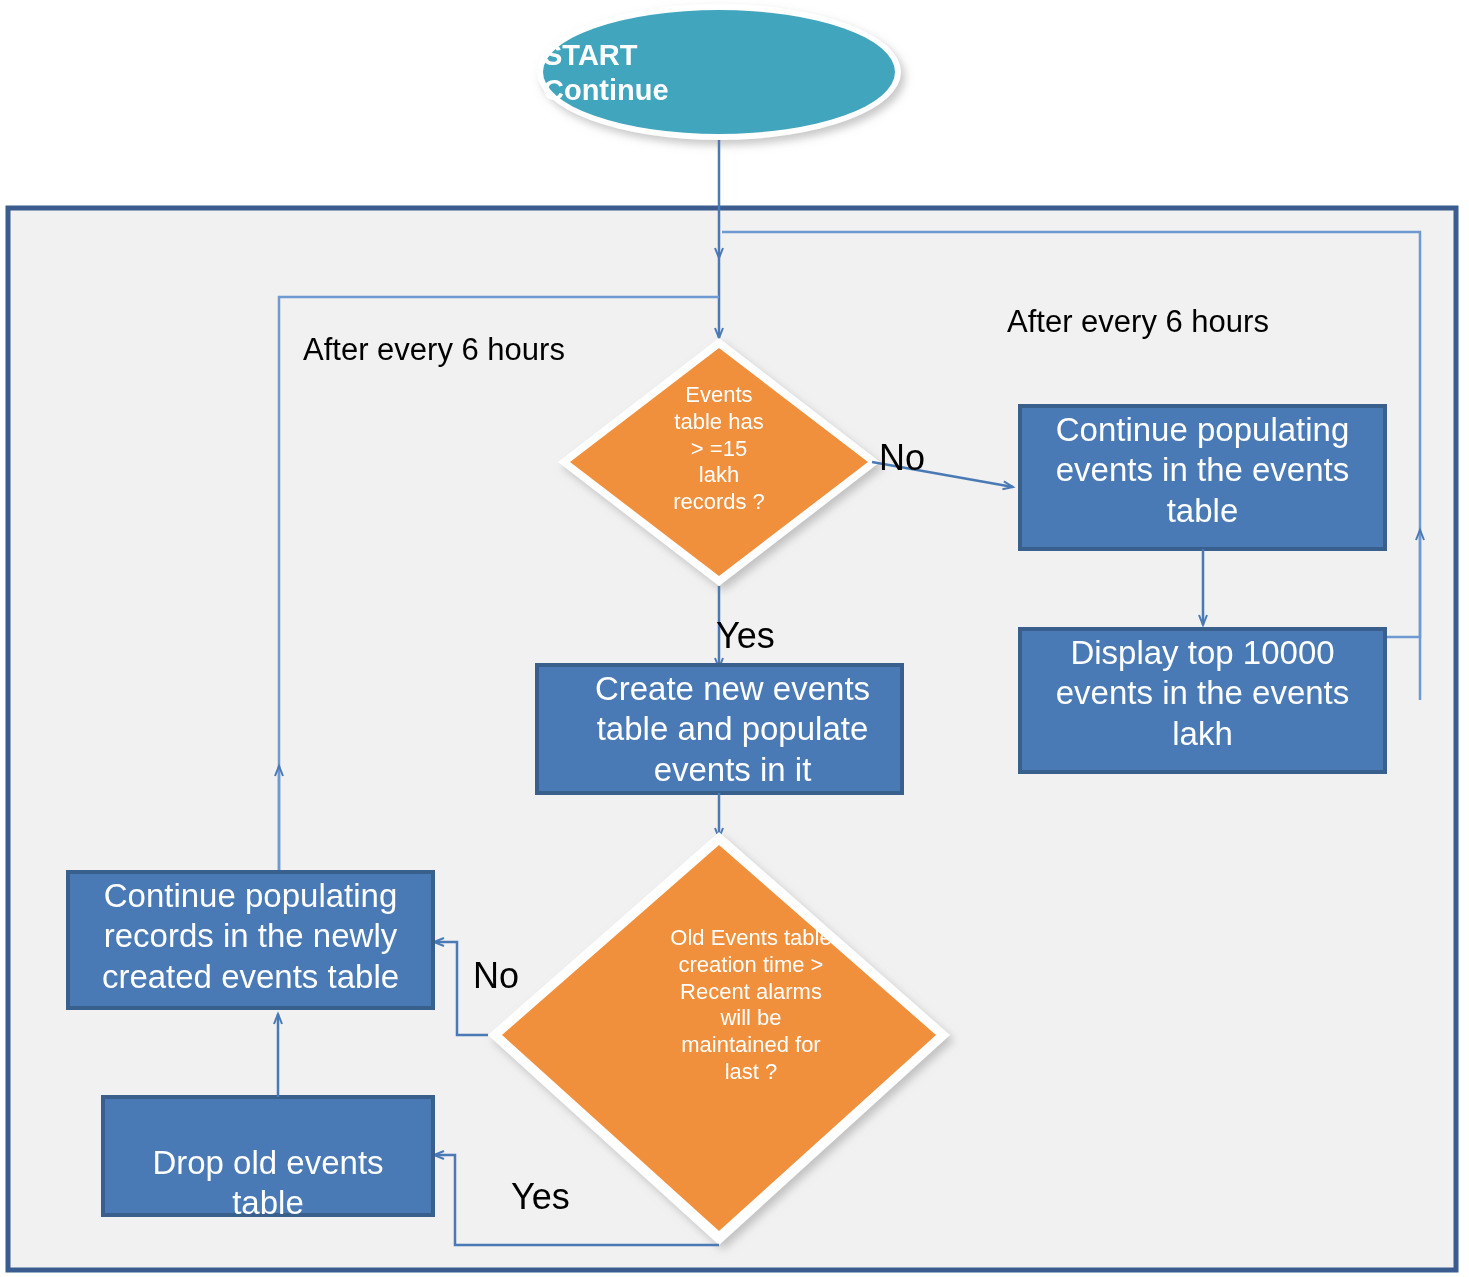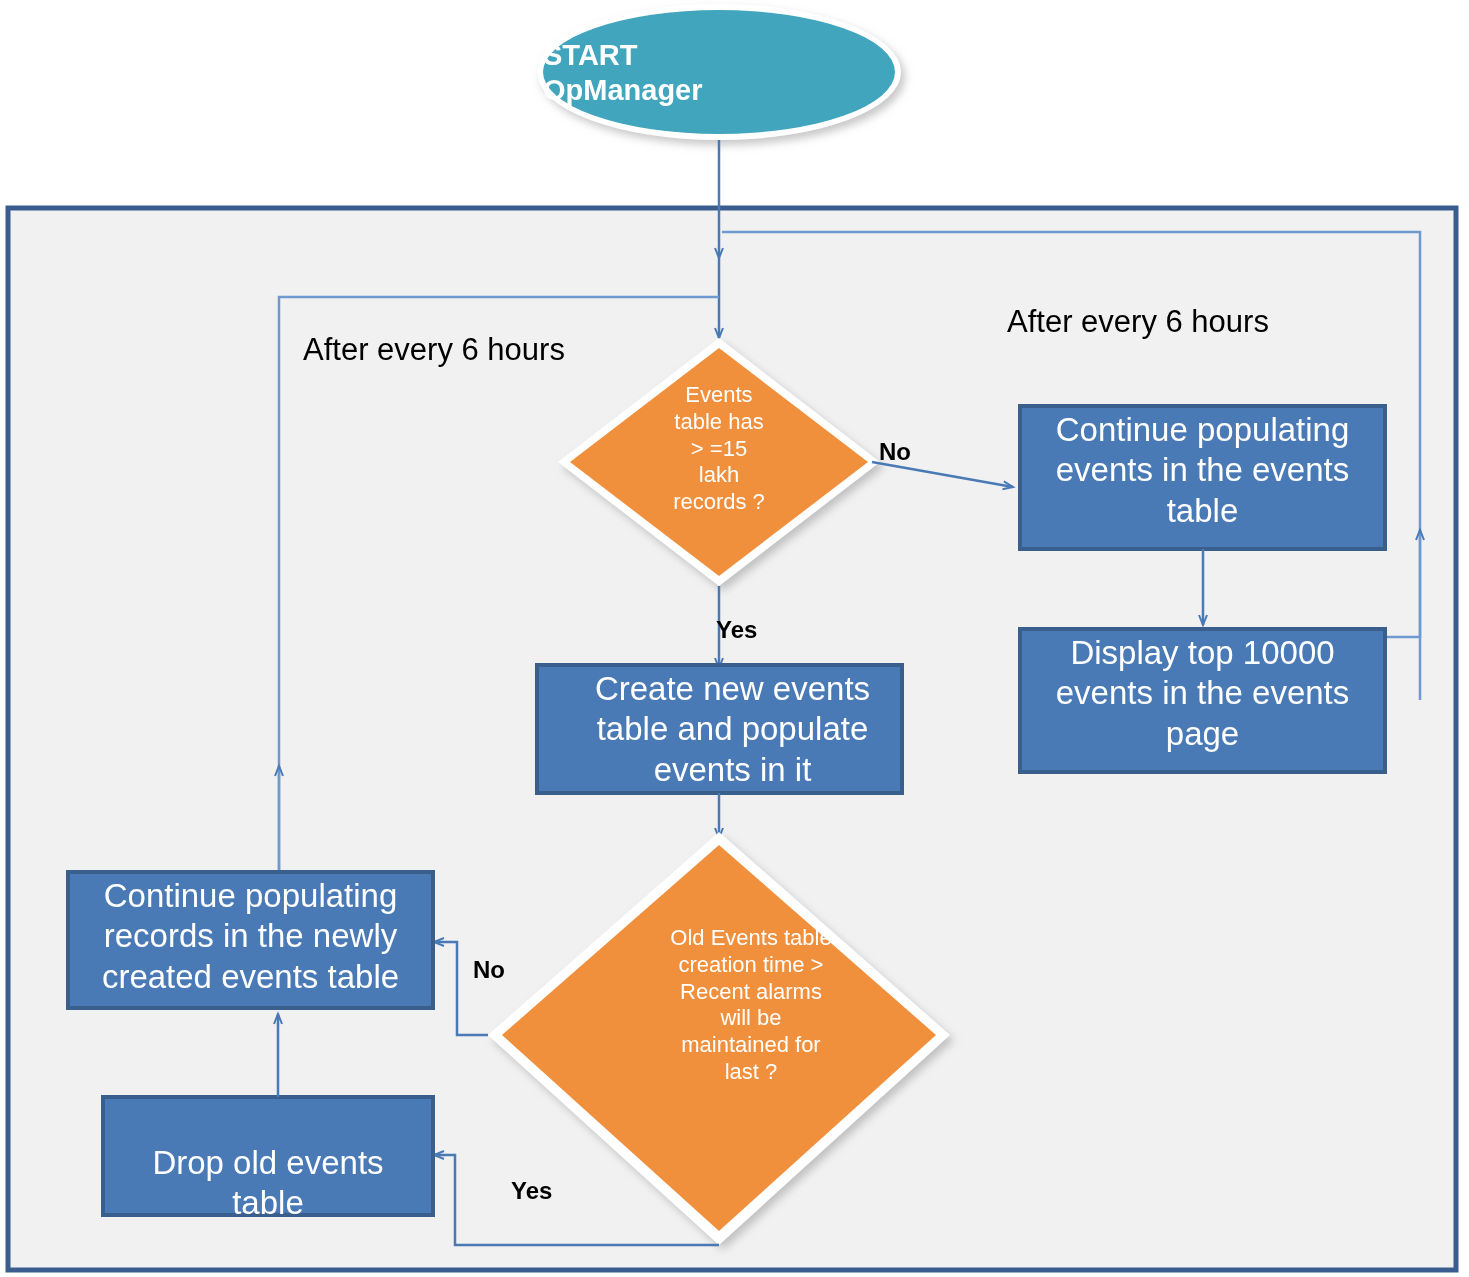--- a/index.html
+++ b/index.html
@@ -42,22 +42,21 @@
     font-weight: bold;
     font-size: 29px;
   }
   .box-label {
     font-size: 33px;
   }
   .diamond-label {
     font-size: 22px;
   }
   .yesno-label {
-    font-size: 24px;
-    font-weight: bold;
+    font-size: 36px;
   }
   .hours-label {
     font-size: 31px;
   }
 </style>
 </head>
 <body>
 
 <div id="canvas">
 
@@ -112,21 +111,21 @@
 
     <path d="M719,1245 L455,1245 L455,1155 L434,1155" fill="none" stroke="#4a7ab5" stroke-width="2.5" marker-end="url(#arrow)"></path>
 
     <rect x="68" y="872" width="365" height="136" fill="#4a7ab5" stroke="#395f8c" stroke-width="4"></rect>
     <rect x="103" y="1097" width="330" height="118" fill="#4a7ab5" stroke="#395f8c" stroke-width="4"></rect>
     <path d="M278,1097 L278,1014" fill="none" stroke="#4a7ab5" stroke-width="2.5" marker-end="url(#arrow)"></path>
   </svg>
 
   <div class="node-text start-label" style="left:543px; top:28px; width:352px; height:90px; flex-direction:column;">
     <span>START</span>
-    <span>OpManager</span>
+    <span>Continue</span>
   </div>
 
   <div class="node-text diamond-label" style="left:617px; top:382px; width:204px; height:165px; white-space:pre-line;">Events
 table has
 &gt; =15
 lakh
 records ?</div>
 
   <div class="node-text diamond-label" style="left:626px; top:925px; width:250px; height:220px; white-space:pre-line;">Old Events table
 creation time &gt;
@@ -134,21 +133,21 @@
 will be
 maintained for
 last  ?</div>
 
   <div class="node-text box-label" style="left:1024px; top:410px; width:357px; height:135px; white-space:pre-line;">Continue populating
 events in the events
 table</div>
 
   <div class="node-text box-label" style="left:1024px; top:633px; width:357px; height:135px; white-space:pre-line;">Display top 10000
 events in the events
-page</div>
+lakh</div>
 
   <div class="node-text box-label" style="left:554px; top:669px; width:357px; height:120px; white-space:pre-line;">Create new events
 table and populate
 events in it</div>
 
   <div class="node-text box-label" style="left:72px; top:876px; width:357px; height:128px; white-space:pre-line;">Continue populating
 records in the newly
 created events table</div>
 
   <div class="node-text box-label" style="left:107px; top:1143px; width:322px; height:110px; white-space:pre-line;">Drop old events

